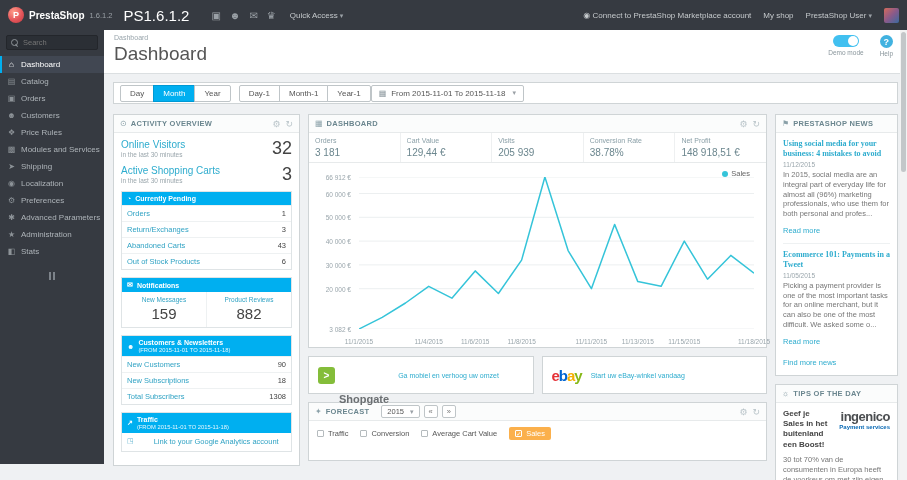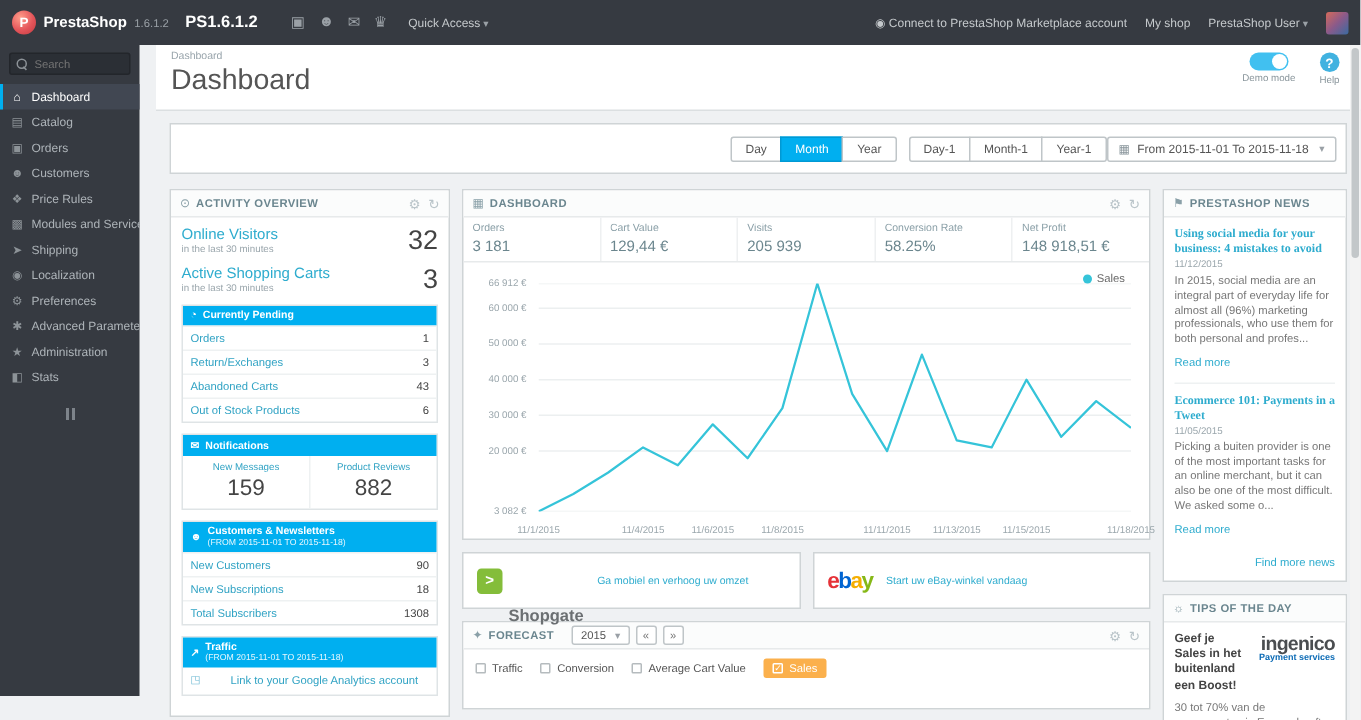--- a/index.html
+++ b/index.html
@@ -5,31 +5,31 @@
   * { box-sizing: border-box; margin: 0; padding: 0; }
   html,body { width:907px; height:480px; overflow:hidden; }
   body { position:relative; background:#eff1f3; font-family:"Liberation Sans",sans-serif; color:#555; }
 
   
   .topbar { position:absolute; top:0; left:0; right:0; height:30px; background:#363a41; display:flex; align-items:center; z-index:20; }
   .tb-left { display:flex; align-items:center; gap:5px; padding:0 8px; }
   .ps-logo { width:16px; height:16px; border-radius:50%; background:radial-gradient(circle at 35% 30%, #ff9d8a, #e4555a 55%, #c23a40); color:#fff; font-size:9px; font-weight:bold; display:flex; align-items:center; justify-content:center; }
   .brand { color:#fff; font-size:10px; font-weight:bold; }
   .brand-ver { color:#9aa0a6; font-size:7.5px; }
-  .shop-name { color:#fff; font-size:11px; font-weight:bold; margin-left:6px; }
+  .shop-name { color:#fff; font-size:15px; font-weight:normal; margin-left:6px; }
   .tb-icons { display:flex; gap:9px; margin-left:14px; color:#9aa0a6; font-size:10px; }
   .tb-icons span { cursor:pointer; }
   .quick-access { color:#c5c9cc; font-size:8px; margin-left:14px; }
   .tb-right { margin-left:auto; display:flex; align-items:center; gap:12px; padding-right:8px; color:#c5c9cc; font-size:8px; }
   .tb-right .lnk { white-space:nowrap; }
   .avatar { width:15px; height:15px; border-radius:2px; background:linear-gradient(135deg,#d66a5a 0%, #8a5a8a 50%, #3a6aa0 100%); }
   .caret { font-size:7px; color:#9aa0a6; margin-left:2px; }
 
   
-  .sidebar { position:absolute; top:30px; left:0; width:93px; bottom:16px; background:#363a41; z-index:10; }
+  .sidebar { position:absolute; top:30px; left:0; width:104px; bottom:16px; background:#363a41; z-index:10; }
   .search-box { display:flex; align-items:center; gap:4px; margin:5px 6px 6px 6px; background:#2b2f35; border:1px solid #23262b; border-radius:2px; padding:2px 4px; }
   .mag { position:relative; width:8px; height:8px; flex:none; }
   .mag::before { content:""; position:absolute; top:0; left:0; width:5px; height:5px; border:1.2px solid #8d9398; border-radius:50%; }
   .mag::after { content:""; position:absolute; bottom:0; right:1px; width:3px; height:1.2px; background:#8d9398; transform:rotate(45deg); }
   .search-box input { background:transparent; border:none; outline:none; color:#c5c9cc; font-size:7.5px; width:70px; font-family:"Liberation Sans",sans-serif; }
   .nav-item { display:flex; align-items:center; gap:5px; padding:4px 7px; color:#aeb4b9; font-size:8px; cursor:pointer; white-space:nowrap; overflow:hidden; }
   .nav-item.active { background:#414752; color:#fff; border-left:2px solid #00aff0; padding-left:5px; }
   .nav-ico { width:9px; font-size:8px; color:#8d9398; flex:none; text-align:center; }
   .nav-item.active .nav-ico { color:#fff; }
   .collapse-ctl { display:flex; justify-content:center; gap:2px; margin-top:12px; cursor:pointer; }
@@ -43,21 +43,21 @@
   .hdr-controls { position:absolute; top:5px; right:14px; display:flex; gap:16px; }
   .hdr-ctrl { display:flex; flex-direction:column; align-items:center; gap:2px; cursor:pointer; }
   .toggle { width:26px; height:12px; border-radius:7px; background:#41c0f0; position:relative; }
   .toggle .knob { position:absolute; right:1px; top:1px; width:10px; height:10px; border-radius:50%; background:#fff; }
   .help-circle { width:13px; height:13px; border-radius:50%; background:#41b2e0; color:#fff; font-size:9px; font-weight:bold; display:flex; align-items:center; justify-content:center; }
   .ctrl-label { font-size:6.5px; color:#8a969c; }
 
   .content { padding:8px 9px 0 9px; }
 
   
-  .filter-bar { background:#fff; border:1px solid #cfd4d6; height:34px; display:flex; align-items:center; padding:0 6px; justify-content:flex-end; margin-bottom:10px; }
+  .filter-bar { background:#fff; border:1px solid #cfd4d6; height:22px; display:flex; align-items:center; padding:0 6px; justify-content:flex-start; margin-bottom:10px; }
   .fgroups { display:flex; gap:8px; }
   .fgroup { display:flex; }
   .fbtn { font-family:"Liberation Sans",sans-serif; font-size:8px; color:#555; background:#fff; border:1px solid #bfc5c8; padding:3px 9px; margin-left:-1px; cursor:pointer; }
   .fgroup .fbtn:first-child { margin-left:0; border-radius:2px 0 0 2px; }
   .fgroup .fbtn:last-child { border-radius:0 2px 2px 0; }
   .fbtn.active { background:#00aff0; border-color:#0099d4; color:#fff; }
   .date-box { display:flex; align-items:center; gap:5px; border:1px solid #bfc5c8; border-radius:2px; padding:3px 7px; font-size:8px; color:#555; cursor:pointer; }
   .date-box .cal { color:#8a969c; font-size:8px; }
 
   
@@ -139,21 +139,21 @@
   .fc-item.sales .cb { border-color:#fff; background:#fbb04c; }
 
   
   .news-body { padding:6px 7px; }
   .article { margin-bottom:6px; }
   .article + .article { border-top:1px solid #eef1f2; padding-top:6px; }
   .a-head { color:#2eacce; font-size:8px; font-weight:bold; cursor:pointer; line-height:1.25;font-family:Liberation Serif, serif; }
   .a-date { font-size:6.5px; color:#9aa6ac; margin:2px 0; }
   .a-text { font-size:7.5px; color:#777; line-height:1.3; }
   .read-more { color:#2eacce; font-size:7.5px; cursor:pointer; margin-top:1px; display:inline-block; }
-  .find-more { text-align:right; color:#2eacce; font-size:7.5px; padding:4px 0 2px 0; cursor:pointer; }
+  .find-more { text-align:left; color:#2eacce; font-size:7.5px; padding:4px 0 2px 0; cursor:pointer; }
 
   
   .tips-body { padding:6px 7px; }
   .tips-top { display:flex; justify-content:space-between; gap:5px; margin-bottom:5px; }
   .tips-headline { font-size:8px; font-weight:bold; color:#444; line-height:1.3; width:48px; }
   .ing-logo { text-align:right; }
   .ing-name { font-size:13px; font-weight:bold; color:#4a4d50; letter-spacing:-.5px; }
   .ing-sub { font-size:6px; color:#0a6ab5; font-weight:bold; }
   .tips-text { font-size:7.5px; color:#777; line-height:1.3; }
 
@@ -410,21 +410,21 @@
             <div class="stat-cell">
               <div class="stat-label">Cart Value</div>
               <div class="stat-value">129,44 €</div>
             </div>
             <div class="stat-cell">
               <div class="stat-label">Visits</div>
               <div class="stat-value">205 939</div>
             </div>
             <div class="stat-cell">
               <div class="stat-label">Conversion Rate</div>
-              <div class="stat-value">58.25%</div>
+              <div class="stat-value">38.78%</div>
             </div>
             <div class="stat-cell">
               <div class="stat-label">Net Profit</div>
               <div class="stat-value">148 918,51 €</div>
             </div>
           </div>
 
           <div class="chart-wrap">
             <div class="chart-legend">
               <span class="legend-dot" style="background: rgb(53, 196, 217);"></span>
@@ -525,21 +525,21 @@
           <div class="news-body">
             <div class="article">
               <div class="a-head">Using social media for your business: 4 mistakes to avoid</div>
               <div class="a-date">11/12/2015</div>
               <div class="a-text">In 2015, social media are an integral part of everyday life for almost all (96%) marketing professionals, who use them for both personal and profes...</div>
               <span class="read-more">Read more</span>
             </div>
             <div class="article">
               <div class="a-head">Ecommerce 101: Payments in a Tweet</div>
               <div class="a-date">11/05/2015</div>
-              <div class="a-text">Picking a buiten provider is one of the most important tasks for an online merchant, but it can also be one of the most difficult. We asked some o...</div>
+              <div class="a-text">Picking a payment provider is one of the most important tasks for an online merchant, but it can also be one of the most difficult. We asked some o...</div>
               <span class="read-more">Read more</span>
             </div>
             <div class="find-more">Find more news</div>
           </div>
         </div>
 
         <div class="panel">
           <div class="panel-hd">
             <span class="p-ico">☼</span>
             <span class="panel-title">TIPS OF THE DAY</span>

